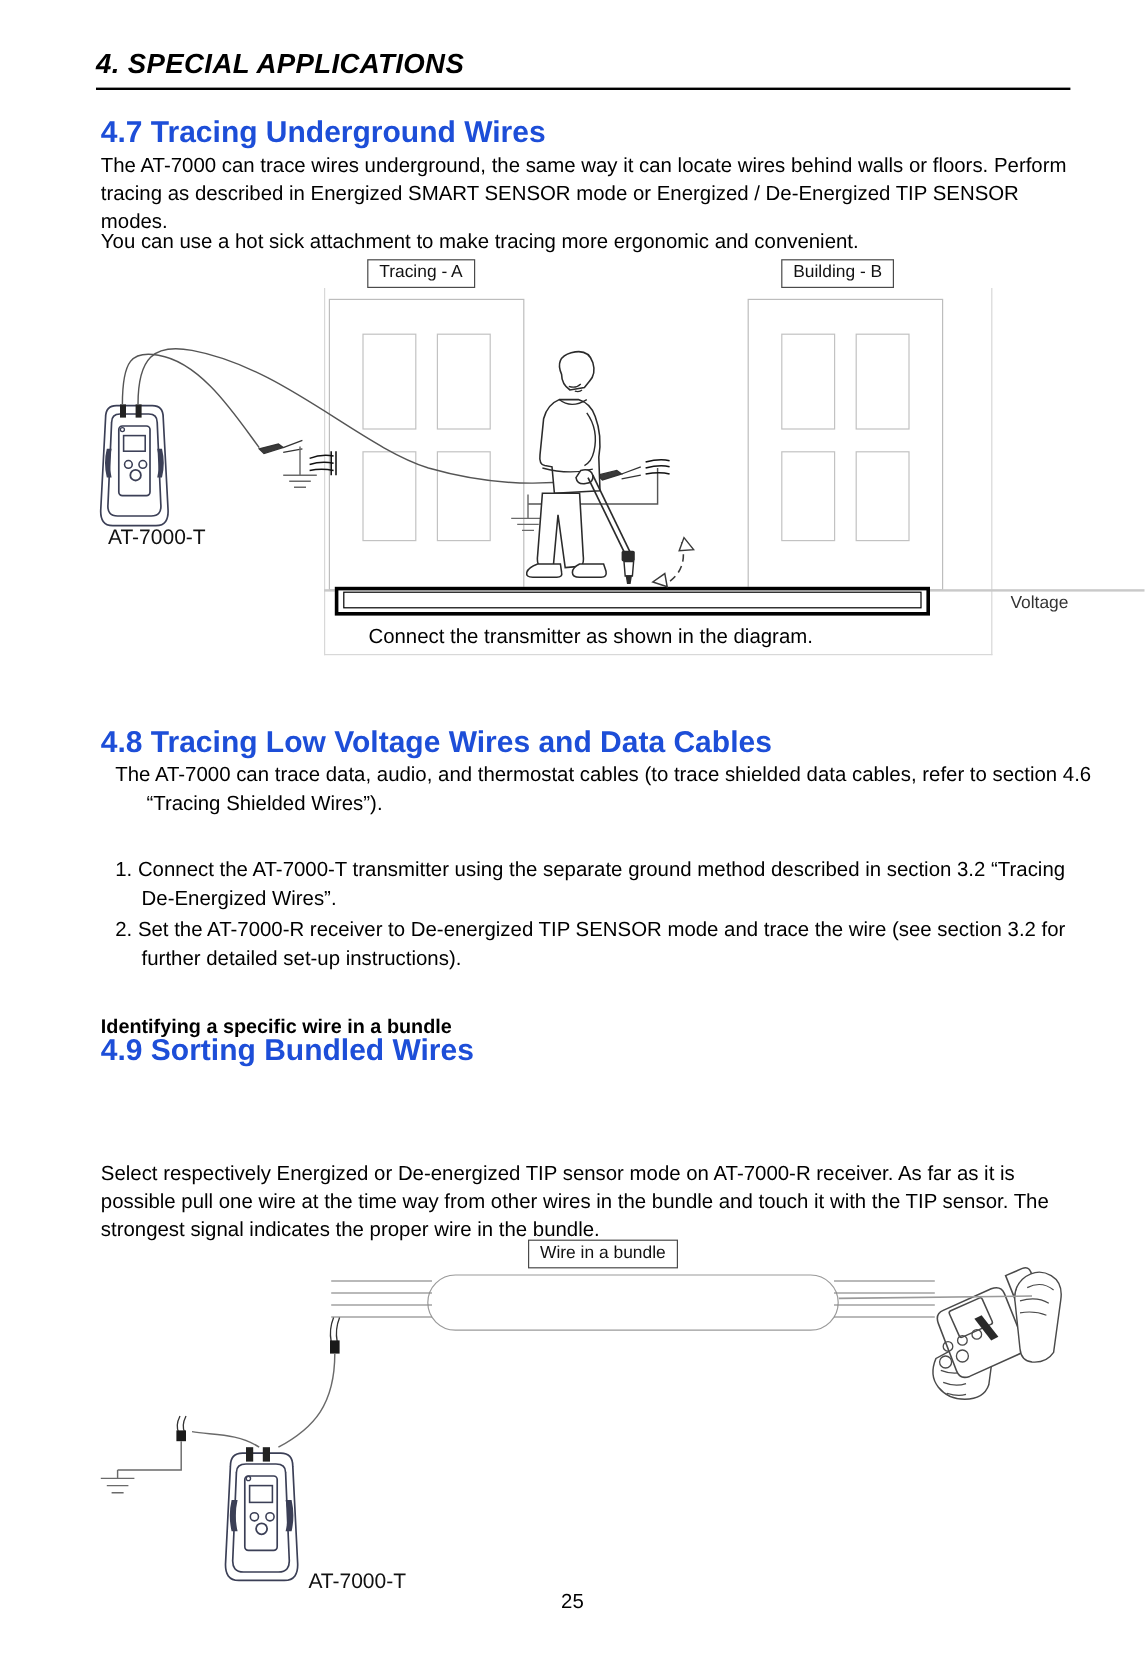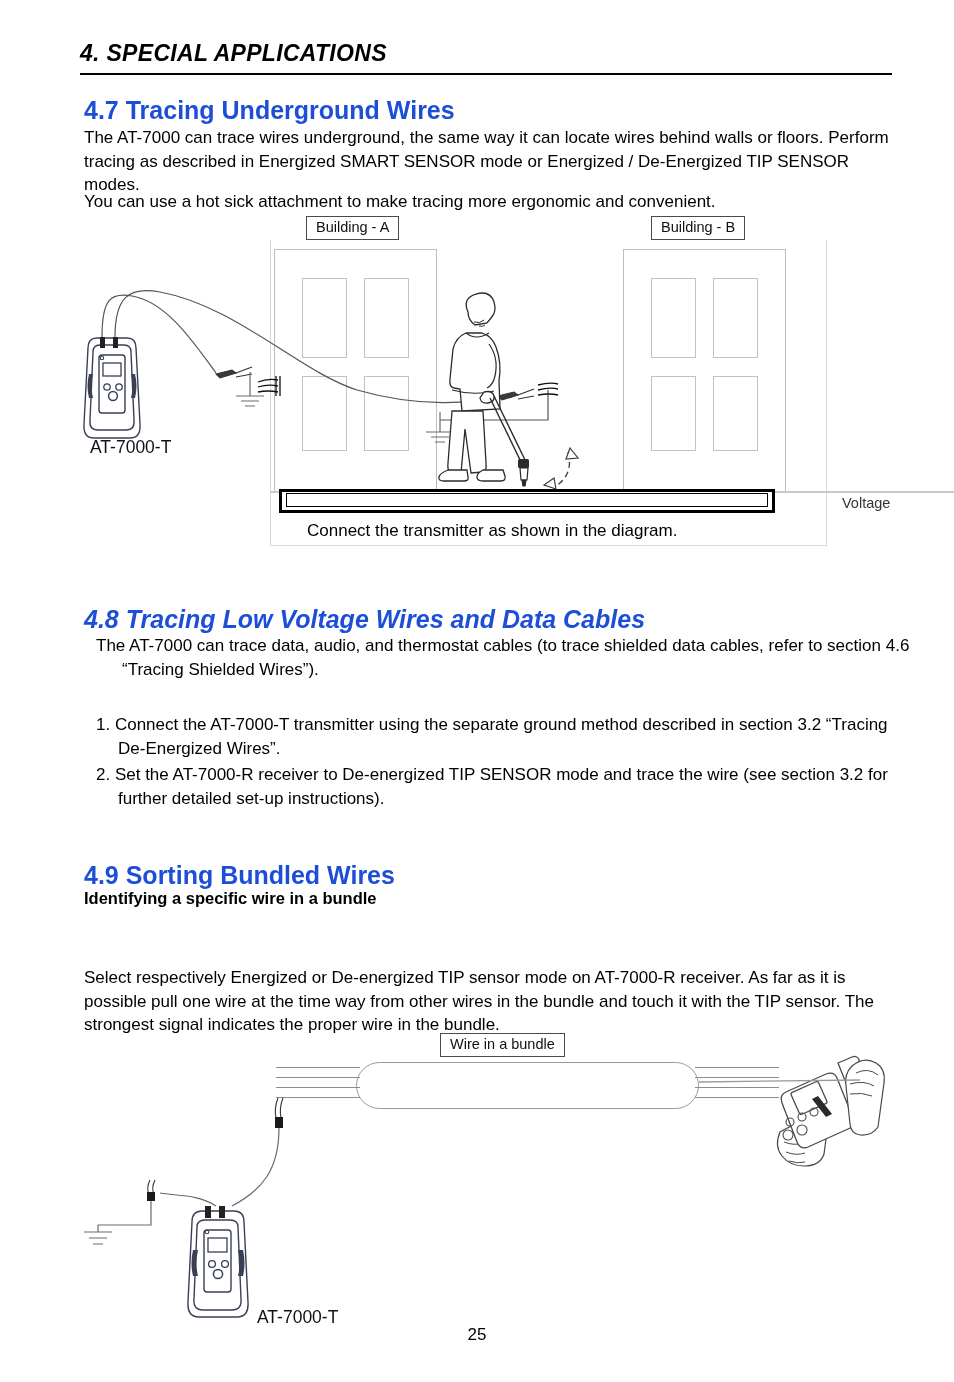--- a/index.html
+++ b/index.html
@@ -181,21 +181,21 @@
   </div>
 
   <div class="sec-heading" style="left:84px; top:96px;">4.7 Tracing Underground Wires</div>
 
   <div class="para" style="left:84px; top:126px; width:812px;">The AT-7000 can trace wires underground, the same way it can locate wires behind walls or floors. Perform tracing as described in Energized SMART SENSOR mode or Energized / De-Energized TIP SENSOR modes.</div>
 
   <div class="para" style="left:84px; top:190px; width:812px;">You can use a hot sick attachment to make tracing more ergonomic and convenient.</div>
 
   <div class="figure" style="left:0px; top:0px; width:954px; height:560px;">
 
-    <div class="fig-label" style="left:306px; top:216px;">Building - A</div>
+    <div class="fig-label" style="left:306px; top:216px;">Tracing - A</div>
     <div class="fig-label" style="left:651px; top:216px;">Building - B</div>
 
     <div class="fig1-frame"></div>
 
     <div class="building" style="left:274px; top:249px; width:163px; height:243px;">
       <div class="window" style="left:27px; top:28px; width:45px; height:80px;"></div>
       <div class="window" style="left:89px; top:28px; width:45px; height:80px;"></div>
       <div class="window" style="left:27px; top:126px; width:45px; height:75px;"></div>
       <div class="window" style="left:89px; top:126px; width:45px; height:75px;"></div>
     </div>
@@ -313,32 +313,32 @@
       <path d="M556,489 l-12,-4 l10,-7 Z" fill="#ffffff" stroke="#3a3a3a" stroke-width="1.2"></path>
     </svg>
 
     <div class="dev-label" style="left:90px; top:437px;">AT-7000-T</div>
 
     <div class="ground-label" style="left:842px; top:495px; width:62px;">Voltage</div>
 
     <div class="caption" style="left:307px; top:521px;">Connect the transmitter as shown in the diagram.</div>
   </div>
 
-  <div class="sec-heading" style="left:84px; top:605px;font-style:italic;">4.8 Tracing Low Voltage Wires and Data Cables</div>
+  <div class="sec-heading" style="left:84px; top:605px;">4.8 Tracing Low Voltage Wires and Data Cables</div>
 
   <div class="para hang" style="left:96px; top:634px; width:790px;">The AT-7000 can trace  data, audio, and thermostat cables (to trace shielded data cables, refer to section 4.6 “Tracing Shielded Wires”).</div>
 
 
   <div class="para hang2" style="left:96px; top:713px; width:794px;">1. Connect the AT-7000-T transmitter using the separate ground method described in section 3.2 “Tracing De-Energized Wires”.</div>
 
   <div class="para hang2" style="left:96px; top:763px; width:794px;">2. Set the  AT-7000-R receiver to De-energized TIP SENSOR mode and trace the wire (see section 3.2 for further detailed set-up instructions).</div>
 
   <div class="sec-heading" style="left:84px; top:861px;">4.9 Sorting Bundled Wires</div>
 
-  <div class="sub-heading" style="left:84px; top:889px;">Identifying a specific wire in a bundle</div>
+  <div class="sub-heading" style="left:84px; top:847px;">Identifying a specific wire in a bundle</div>
 
 
   <div class="para" style="left:84px; top:966px; width:812px;">Select respectively Energized or De-energized TIP sensor mode on AT-7000-R receiver.  As far as it is possible pull one wire at the time way from other wires in the bundle and touch it with the TIP sensor. The strongest signal indicates the proper wire in the bundle.</div>
 
   <div class="figure" style="left:0px; top:0px; width:954px; height:1382px;">
 
     <div class="fig-label" style="left:440px; top:1033px;text-align:right;">Wire in a bundle</div>
 
     <div class="bundle-sleeve" style="left:356px; top:1062px; width:343px; height:47px;"></div>
 

